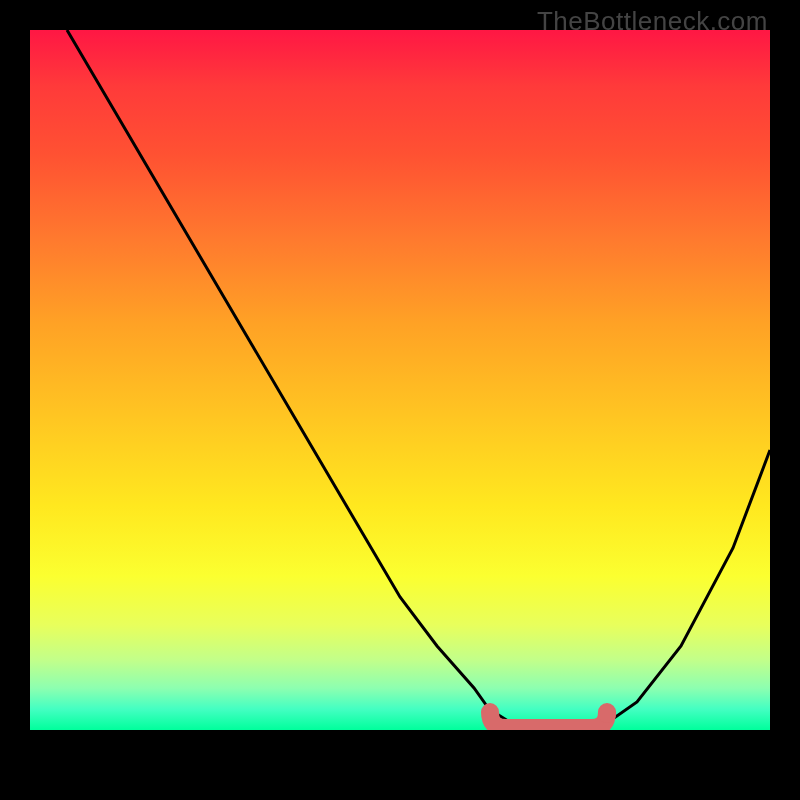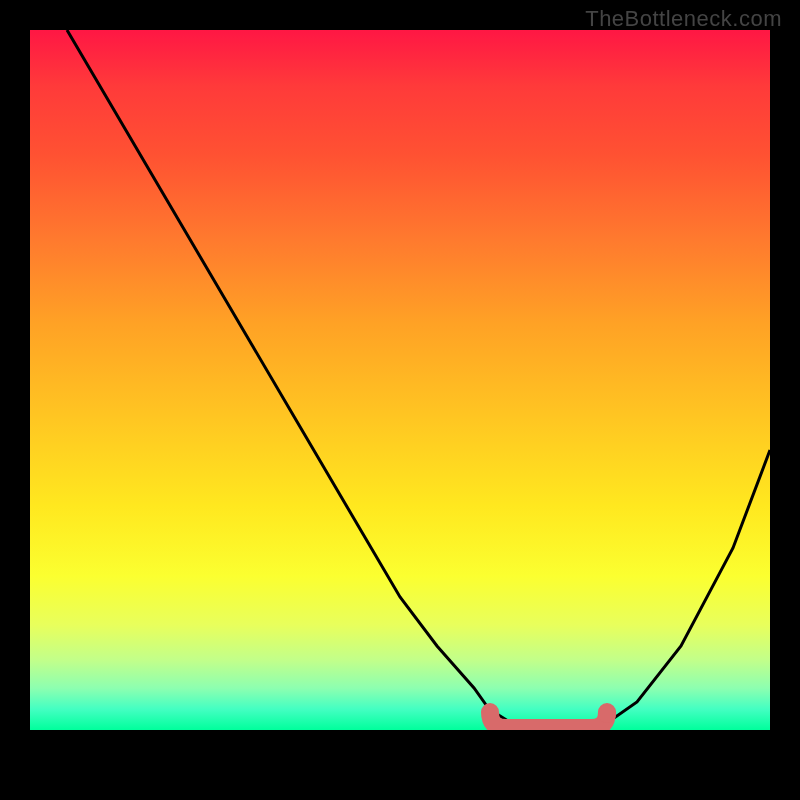--- a/index.html
+++ b/index.html
@@ -7,23 +7,23 @@
     width: 800px;
     height: 800px;
     background: #000;
     position: relative;
     font-family: Arial, sans-serif;
     overflow: hidden;
   }
   .watermark {
     position: absolute;
     top: 6px;
-    right: 18px;
+    right: 32px;
     color: #444;
-    font-size: 22px;
+    font-size: 26px;
     font-weight: 500;
     z-index: 10;
     letter-spacing: 0.5px;
   }
   .plot-area {
     position: absolute;
     left: 30px;
     top: 30px;
     width: 740px;
     height: 700px;

